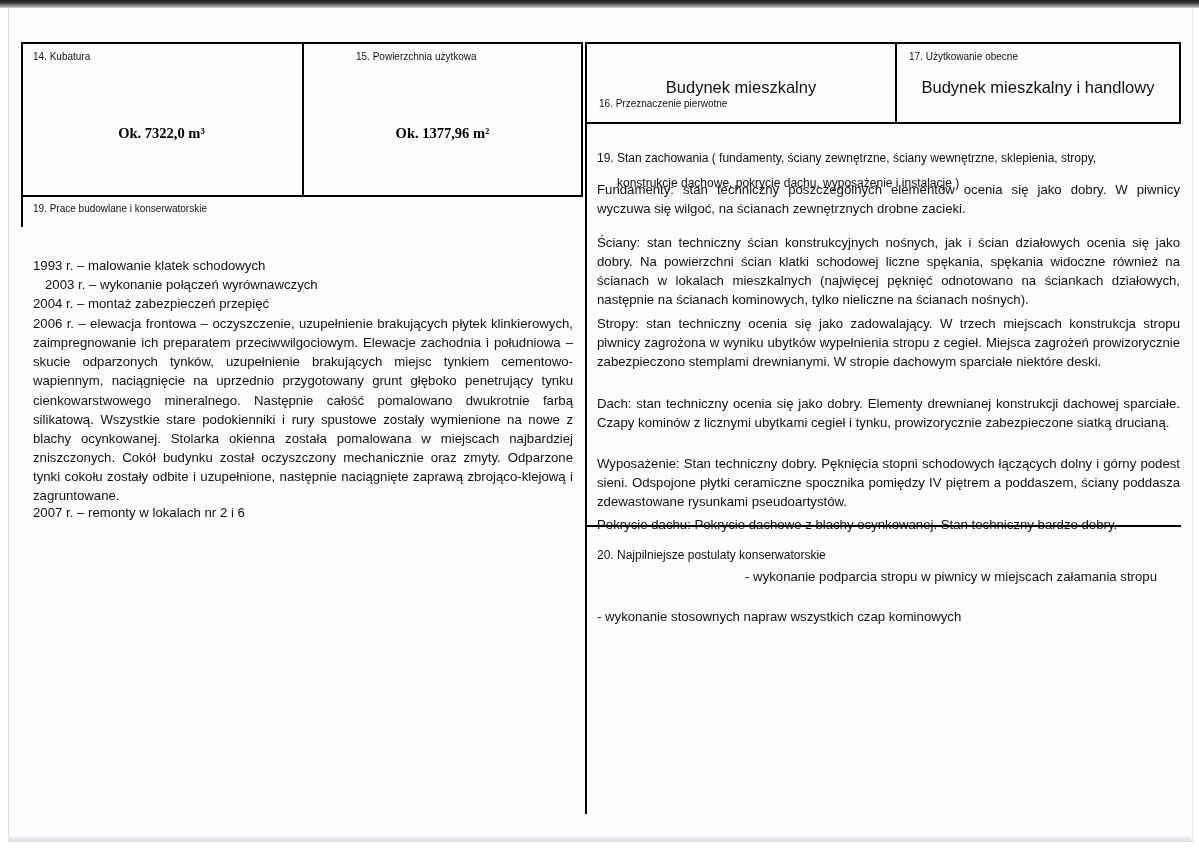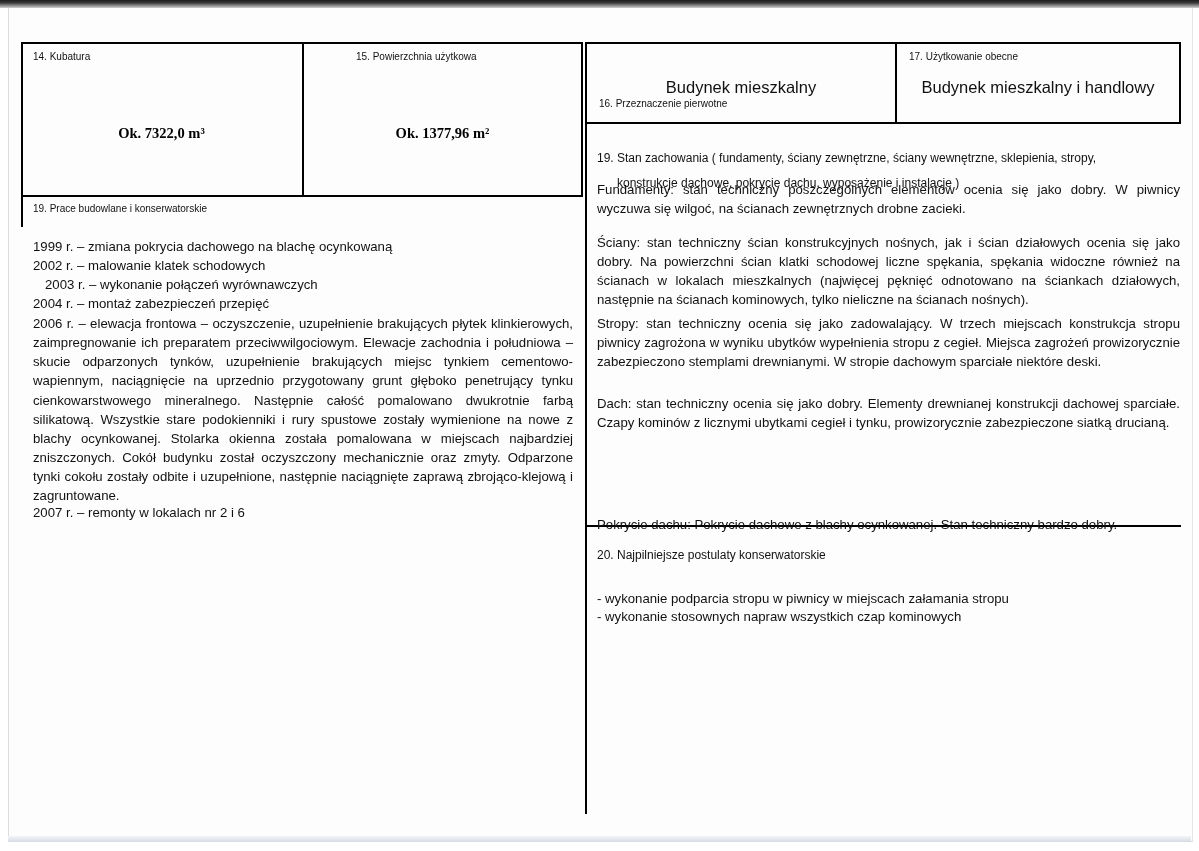--- a/index.html
+++ b/index.html
@@ -142,41 +142,41 @@
   <div class="cell-value-serif" style="left:283px; top:83px; width:277px;">Ok. 1377,96 m²</div>
 
   <div class="cell-label" style="left:578px; top:23px; width:290px;margin-top:33px;">16. Przeznaczenie pierwotne</div>
   <div class="cell-value-sans" style="left:566px; top:36px; width:308px;">Budynek mieszkalny</div>
 
   <div class="cell-label" style="left:888px; top:9px; width:270px;">17. Użytkowanie obecne</div>
   <div class="cell-value-sans" style="left:876px; top:36px; width:282px;">Budynek mieszkalny i handlowy</div>
 
   <div class="cell-label" style="left:12px; top:161px; width:400px;">19. Prace budowlane i konserwatorskie</div>
 
-  <div class="mono-list" style="left:12px; top:196px; width:540px;">1999 r. – zmiana pokrycia dachowego na blachę ocynkowaną</div>
-  <div class="mono-list" style="left:12px; top:215px; width:540px;">2002 r. – malowanie klatek schodowych</div>
+  <div class="mono-list" style="left:12px; top:215px; width:540px;">1993 r. – malowanie klatek schodowych</div>
   <div class="mono-list" style="left:12px; top:234px; width:540px;margin-left:12px;">2003 r. – wykonanie połączeń wyrównawczych</div>
   <div class="mono-list" style="left:12px; top:253px; width:540px;">2004 r. – montaż zabezpieczeń przepięć</div>
 
   <div class="para" style="left:12px; top:272px; width:540px;">2006 r. – elewacja frontowa – oczyszczenie, uzupełnienie brakujących płytek klinkierowych, zaimpregnowanie ich preparatem przeciwwilgociowym. Elewacje zachodnia i południowa – skucie odparzonych tynków, uzupełnienie brakujących miejsc tynkiem cementowo-wapiennym, naciągnięcie na uprzednio przygotowany grunt głęboko penetrujący tynku cienkowarstwowego mineralnego. Następnie całość pomalowano dwukrotnie farbą silikatową. Wszystkie stare podokienniki i rury spustowe zostały wymienione na nowe z blachy ocynkowanej. Stolarka okienna została pomalowana w miejscach najbardziej zniszczonych. Cokół budynku został oczyszczony mechanicznie oraz zmyty. Odparzone tynki cokołu zostały odbite i uzupełnione, następnie naciągnięte zaprawą zbrojąco-klejową i zagruntowane.</div>
 
   <div class="mono-list" style="left:12px; top:462px; width:540px;">2007 r. – remonty w lokalach nr 2 i 6</div>
 
   <div class="small-label" style="left:576px; top:108px; width:580px;">19. Stan zachowania ( fundamenty, ściany zewnętrzne, ściany wewnętrzne, sklepienia, stropy,</div>
   <div class="small-label" style="left:596px; top:113px; width:560px;margin-top:20px;">konstrukcje dachowe, pokrycie dachu, wyposażenie i instalacje )</div>
 
   <div class="para" style="left:576px; top:138px; width:583px;">Fundamenty: stan techniczny poszczególnych elementów ocenia się jako dobry. W piwnicy wyczuwa się wilgoć, na ścianach zewnętrznych drobne zacieki.</div>
 
   <div class="para" style="left:576px; top:191px; width:583px;">Ściany: stan techniczny ścian konstrukcyjnych nośnych, jak i ścian działowych ocenia się jako dobry. Na powierzchni ścian klatki schodowej liczne spękania, spękania widoczne również na ścianach w lokalach mieszkalnych (najwięcej pęknięć odnotowano na ściankach działowych, następnie na ścianach kominowych, tylko nieliczne na ścianach nośnych).</div>
 
   <div class="para" style="left:576px; top:272px; width:583px;">Stropy:   stan techniczny ocenia się jako zadowalający. W trzech miejscach konstrukcja stropu piwnicy zagrożona w wyniku ubytków wypełnienia stropu z cegieł. Miejsca zagrożeń prowizorycznie zabezpieczono stemplami drewnianymi. W stropie dachowym sparciałe niektóre deski.</div>
 
   <div class="para" style="left:576px; top:352px; width:583px;">Dach:   stan techniczny ocenia się jako dobry. Elementy drewnianej konstrukcji dachowej sparciałe. Czapy kominów z licznymi ubytkami cegieł i tynku, prowizorycznie zabezpieczone siatką drucianą.</div>
 
+  <div class="para" style="left:576px; top:412px; width:583px;">Wyposażenie:   Stan techniczny dobry. Pęknięcia stopni schodowych łączących dolny i górny podest sieni. Odspojone płytki ceramiczne spocznika pomiędzy IV piętrem a poddaszem, ściany poddasza zdewastowane rysunkami pseudoartystów.</div>
 
   <div class="para" style="left:576px; top:473px; width:583px;">Pokrycie dachu: Pokrycie dachowe z blachy ocynkowanej. Stan techniczny bardzo dobry.</div>
 
   <div class="small-label" style="left:576px; top:505px; width:500px;">20. Najpilniejsze postulaty konserwatorskie</div>
 
-  <div class="mono-list" style="left:576px; top:548px; width:560px;">- wykonanie podparcia stropu w piwnicy w miejscach załamania stropu</div>
+  <div class="mono-list" style="left:576px; top:526px; width:560px;text-align:right;">- wykonanie podparcia stropu w piwnicy w miejscach załamania stropu</div>
   <div class="mono-list" style="left:576px; top:566px; width:560px;">- wykonanie stosownych napraw wszystkich czap kominowych</div>
 
 </div>
 
 </body></html>

